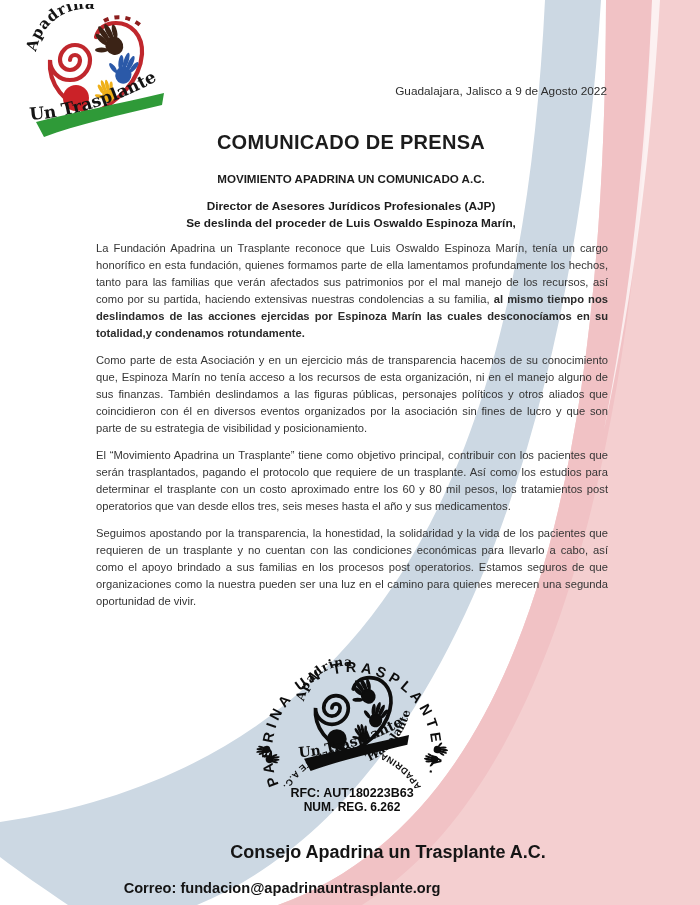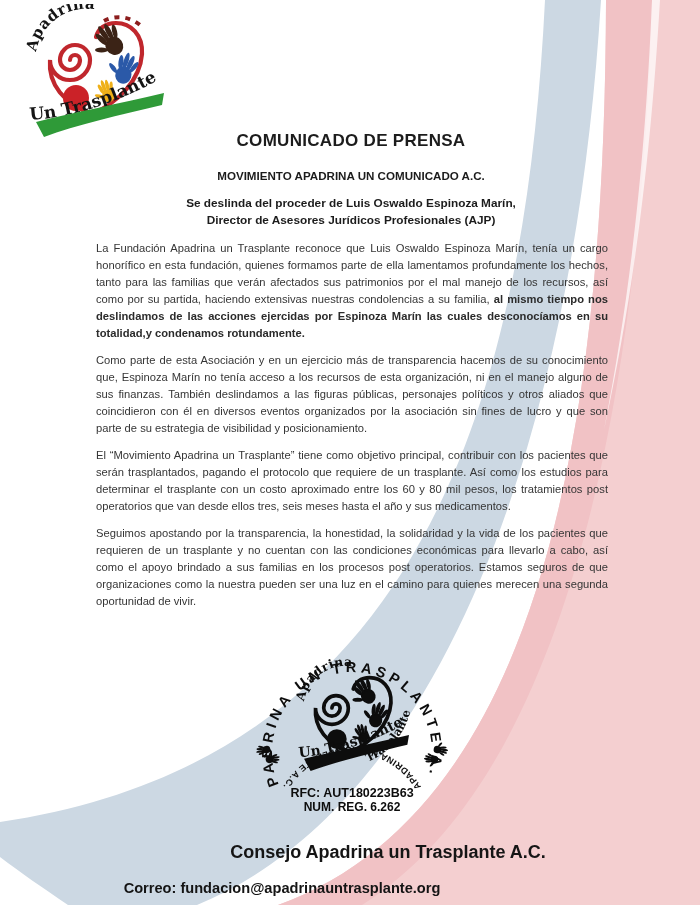--- a/index.html
+++ b/index.html
@@ -2,21 +2,21 @@
 <html><head>
 <meta charset="utf-8">
 <style>
   html,body{margin:0;padding:0;background:#888;}
   .page{position:relative;width:700px;height:905px;background:#ffffff;overflow:hidden;
         font-family:"Liberation Sans",sans-serif;margin:0 auto;}
   .bg{position:absolute;left:0;top:0;width:700px;height:905px;}
   .logo{position:absolute;left:14px;top:4px;width:160px;height:136px;}
   .dateline{position:absolute;top:84px;right:93px;font-size:11.8px;color:#2e2e2e;}
   .headers{position:absolute;left:95px;top:131px;width:512px;text-align:center;color:#1c1c1c;}
-  .title{font-size:17px;font-weight:bold;letter-spacing:.3px;}
+  .title{font-size:20px;font-weight:bold;letter-spacing:.3px;}
   .org{font-size:11.6px;font-weight:bold;margin-top:18px;}
   .headline{font-size:11.8px;font-weight:bold;margin-top:13px;line-height:17px;}
   .body-text{position:absolute;left:96px;top:240px;width:512px;color:#353535;}
   .body-text p{font-size:11.2px;line-height:17px;text-align:justify;margin:0 0 10px 0;}
   .body-text strong{font-weight:bold;color:#2b2b2b;}
   .seal{position:absolute;left:252px;top:654px;width:200px;height:196px;}
   .signature{position:absolute;left:0;top:842px;width:700px;text-align:center;
              font-size:18px;font-weight:bold;color:#151515;margin-left:38px;}
   .contact{position:absolute;left:0;top:880px;width:564px;text-align:center;
            font-size:14.6px;font-weight:bold;color:#141414;}
@@ -65,27 +65,28 @@
     <circle cx="62" cy="94" r="13" fill="#cb2228"></circle>
     <text class="arc-serif" font-size="15" letter-spacing="0.5" fill="#141414">
       <textPath href="#arc-apadrina">Apadrina</textPath>
     </text>
     <text class="arc-serif" font-size="17" fill="#141414">
       <textPath href="#arc-untrasplante">Un Trasplante</textPath>
     </text>
     <use href="#swoosh-shape" fill="#2f9a38"></use>
   </svg>
 
+  <div class="dateline">Guadalajara, Jalisco a 9 de Agosto 2022</div>
 
   <div class="headers">
     <div class="title">COMUNICADO DE PRENSA</div>
     <div class="org">MOVIMIENTO APADRINA UN COMUNICADO A.C.</div>
     <div class="headline">
+      <div>Director de Asesores Jurídicos Profesionales (AJP)</div>
       <div>Se deslinda del proceder de Luis Oswaldo Espinoza Marín,</div>
-      <div>Director de Asesores Jurídicos Profesionales (AJP)</div>
     </div>
   </div>
 
   <div class="body-text">
     <p><span>La Fundación Apadrina un Trasplante reconoce que Luis Oswaldo Espinoza Marín, tenía un cargo honorífico en esta fundación, quienes formamos parte de ella lamentamos profundamente los hechos, tanto para las familias que verán afectados sus patrimonios por el mal manejo de los recursos, así como por su partida, haciendo extensivas nuestras condolencias a su familia, </span><strong>al mismo tiempo nos deslindamos de las acciones ejercidas por Espinoza Marín las cuales desconocíamos en su totalidad,y condenamos rotundamente.</strong></p>
     <p><span>Como parte de esta Asociación y en un ejercicio más de transparencia hacemos de su conocimiento que, Espinoza Marín no tenía acceso a los recursos de esta organización, ni en el manejo alguno de sus finanzas. También deslindamos a las figuras públicas, personajes políticos y otros aliados que coincidieron con él en diversos eventos organizados por la asociación sin fines de lucro y que son parte de su estrategia de visibilidad y posicionamiento.</span></p>
     <p><span>El “Movimiento Apadrina un Trasplante” tiene como objetivo principal, contribuir con los pacientes que serán trasplantados, pagando el protocolo que requiere de un trasplante. Así como los estudios para determinar el trasplante con un costo aproximado entre los 60 y 80 mil pesos, los tratamientos post operatorios que van desde ellos tres, seis meses hasta el año y sus medicamentos.</span></p>
     <p><span>Seguimos apostando por la transparencia, la honestidad, la solidaridad y la vida de los pacientes que requieren de un trasplante y no cuentan con las condiciones económicas para llevarlo a cabo, así como el apoyo brindado a sus familias en los procesos post operatorios. Estamos seguros de que organizaciones como la nuestra pueden ser una luz en el camino para quienes merecen una segunda oportunidad de vivir.</span></p>
   </div>
 

